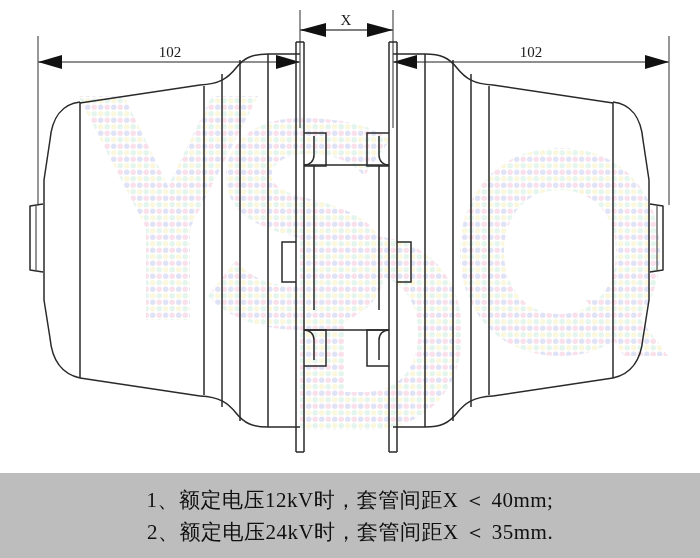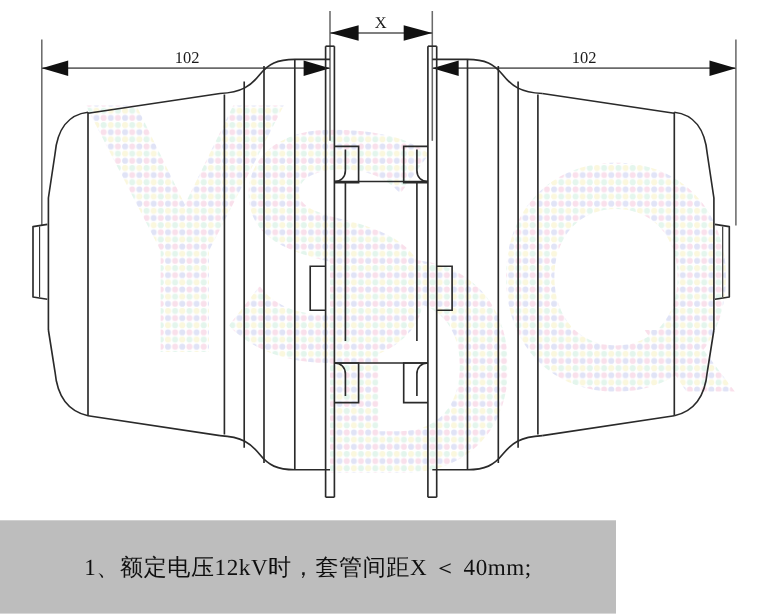--- a/index.html
+++ b/index.html
@@ -12,21 +12,21 @@
 
   
   #drawing-area{
     position:absolute;left:0;top:0;width:700px;height:473px;
     background:#ffffff;
   }
   #drawing-svg{position:absolute;left:0;top:0;width:700px;height:473px;}
 
   
   #caption-band{
-    position:absolute;left:0;top:473px;width:560px;height:85px;
+    position:absolute;left:0;top:473px;width:700px;height:85px;
     background:#bdbdbd;
     display:flex;flex-direction:column;
     align-items:center;justify-content:center;
     gap:2px;
   }
   .caption-line{
     color:#101010;
     font-size:21px;
     line-height:30px;
     letter-spacing:0.5px;
@@ -210,15 +210,16 @@
       <g font-family="Liberation Serif, serif" fill="#1a1a1a">
         <text x="170" y="57" font-size="15" text-anchor="middle">102</text>
         <text x="346" y="25" font-size="15" text-anchor="middle">X</text>
         <text x="531" y="57" font-size="15" text-anchor="middle">102</text>
       </g>
     </svg>
   </div>
 
   <div id="caption-band">
     <div class="caption-line">1、额定电压12kV时，套管间距X ＜ 40mm;</div>
+    <div class="caption-line">2、额定电压24kV时，套管间距X ＜ 35mm.</div>
   </div>
 
 </div>
 
 </body></html>

